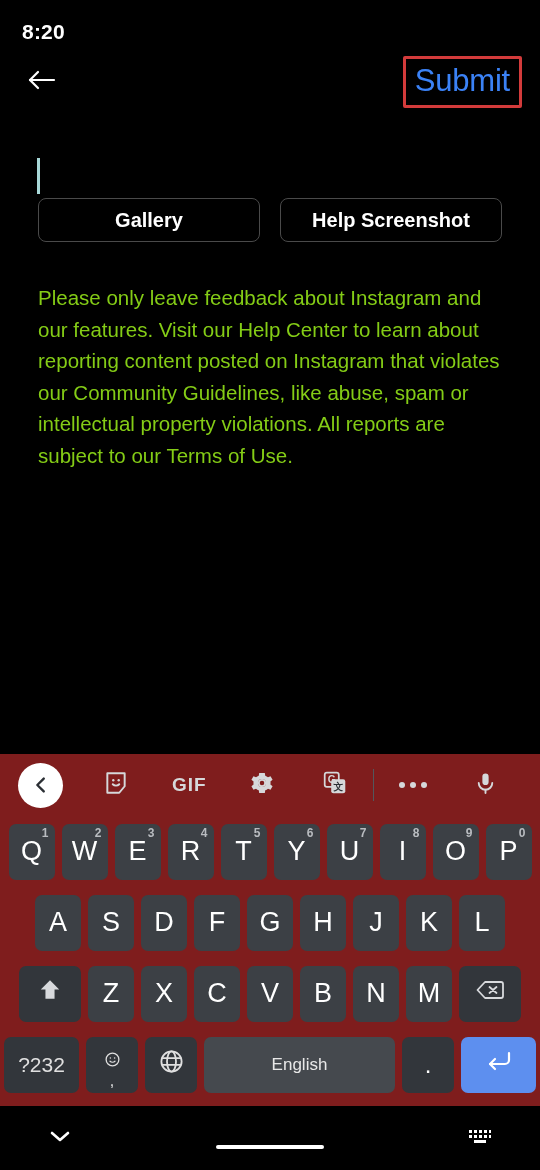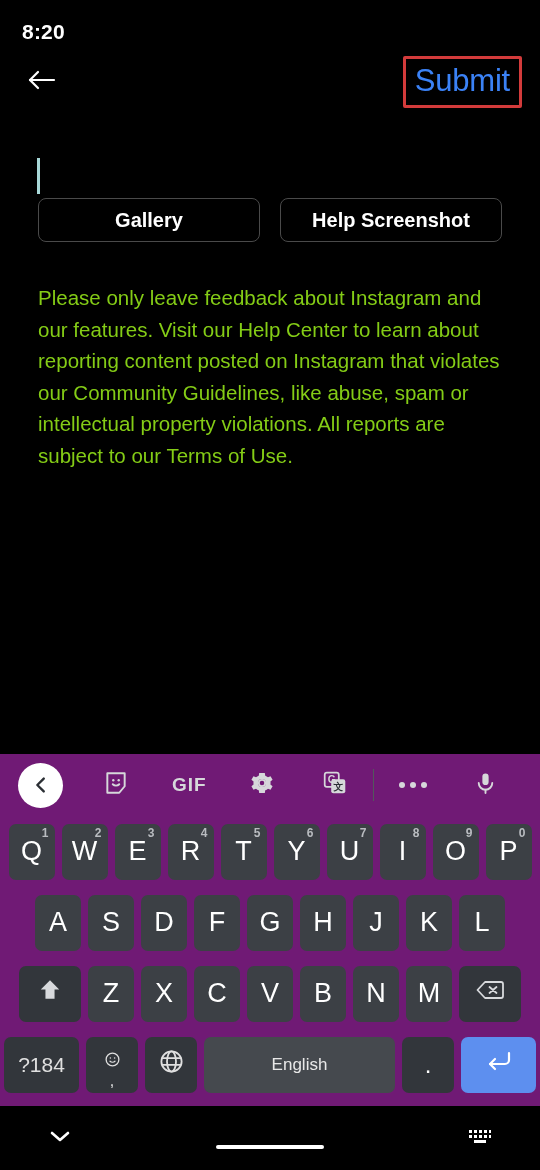--- a/index.html
+++ b/index.html
@@ -59,21 +59,21 @@
     cursor:pointer;
   }
   .disclaimer{
     margin-top:40px; font-size:20.5px; line-height:31.5px;
     color:#84cc16; max-width:470px;
   }
 
   
   .keyboard{
     position:absolute; left:0; right:0; top:754px; bottom:64px;
-    background:#701a75; display:flex; flex-direction:column;
+    background:#7f1d1d; display:flex; flex-direction:column;
   }
   .kb-toolbar{
     height:62px; display:flex; align-items:center; padding:0 18px;
   }
   .kb-tool{
     flex:1; display:flex; align-items:center; justify-content:center;
     height:46px; cursor:pointer;
   }
   .kb-tool.first{ flex:0 0 62px; justify-content:flex-start; }
   .circle-btn{
@@ -291,21 +291,21 @@
         <span>
           <svg width="30" height="24" viewBox="0 0 30 24" fill="none" stroke="#d8dadd" stroke-width="1.8" stroke-linecap="round">
             <path d="M10 4h16a2 2 0 0 1 2 2v12a2 2 0 0 1-2 2H10L2.5 12z" stroke-linejoin="round"></path>
             <path d="M14.5 9l7 6M21.5 9l-7 6"></path>
           </svg>
         </span>
       </div>
     </div>
 
     <div class="kb-row row4">
-      <div class="key sym">?184</div>
+      <div class="key sym">?232</div>
       <div class="key comma">
         <span class="comma-inner">
           <span>
             <svg width="17" height="17" viewBox="0 0 24 24" fill="none" stroke="#e0e0e0" stroke-width="1.8">
               <circle cx="12" cy="12" r="9"></circle>
               <circle cx="9" cy="10" r="1.1" fill="#e0e0e0" stroke="none"></circle>
               <circle cx="15" cy="10" r="1.1" fill="#e0e0e0" stroke="none"></circle>
               <path d="M8.5 14.5c1.8 1.8 5.2 1.8 7 0" stroke-linecap="round"></path>
             </svg>
           </span>

